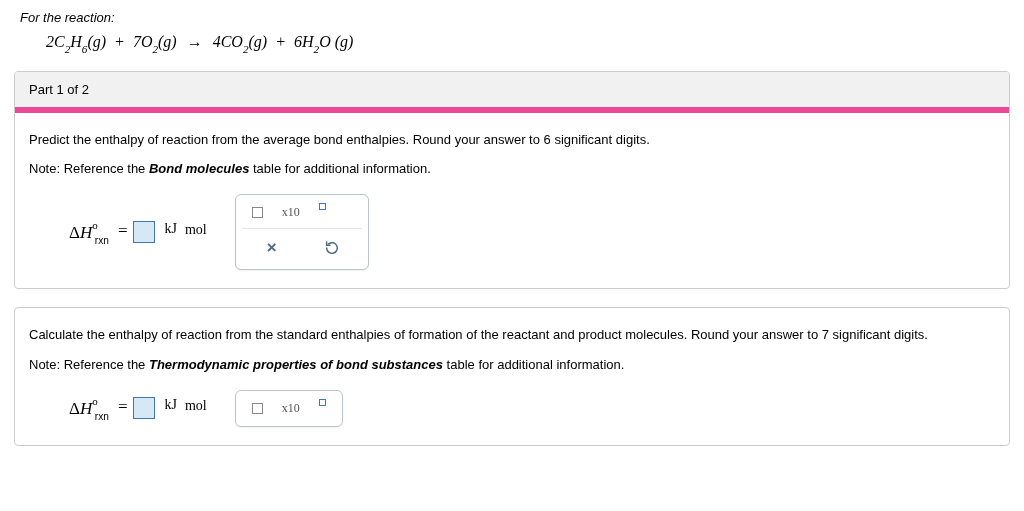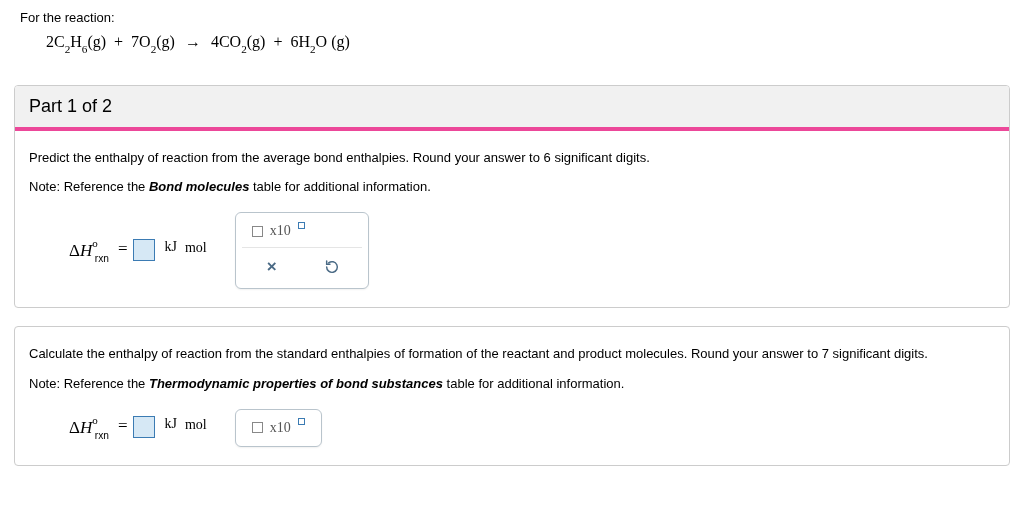--- a/index.html
+++ b/index.html
@@ -4,43 +4,44 @@
   <style>
     * { box-sizing: border-box; margin: 0; padding: 0; }
     body {
       font-family: Verdana, Geneva, sans-serif;
       font-size: 13px;
       background: #fff;
       color: #000;
       padding: 0;
     }
     .intro-block {
-      padding: 10px 20px 32px 20px;
+      padding: 10px 20px 18px 20px;
+      font-style: italic;
     }
     .intro-text { margin-bottom: 6px; }
     .equation {
       font-family: 'Times New Roman', serif;
       font-size: 16px;
       padding-left: 26px;
       padding-top: 2px;
     }
     .equation .sub { font-size: 0.7em; vertical-align: sub; position: relative; top: 2px;}
     .arrow { margin: 0 6px; }
     .part-section {
       margin: 0 14px 18px 14px;
       border: 1px solid #ccc;
       border-radius: 4px;
       background: #fff;
       overflow: hidden;
     }
     .part-header {
       background: #f1f1f1;
       padding: 10px 14px;
-      border-bottom: 4px solid #ec4899;
-      font-size: 18px;
+      border-bottom: 6px solid #ec4899;
+      font-size: 13px;
     }
     .part-body {
       padding: 18px 14px 18px 14px;
     }
     .prompt { margin-bottom: 12px; line-height: 1.4; }
     .note { margin-bottom: 18px; }
     .answer-row {
       display: flex;
       align-items: center;
       gap: 24px;
@@ -122,21 +123,21 @@
       width: 11px;
       height: 11px;
       border: 1px solid #888;
       display: inline-block;
     }
     .placeholder-box.small {
       width: 7px;
       height: 7px;
       border-color: #3b7bb3;
     }
-    .x10 { font-size: 14px; margin: 0 7px; color: #555;}
+    .x10 { font-size: 12px; margin: 0 19px; color: #555;}
     .icon-btn {
       width: 18px;
       height: 18px;
       display: flex;
       align-items: center;
       justify-content: center;
       cursor: pointer;
       color: #4a6a85;
       font-size: 15px;
       font-weight: bold;

